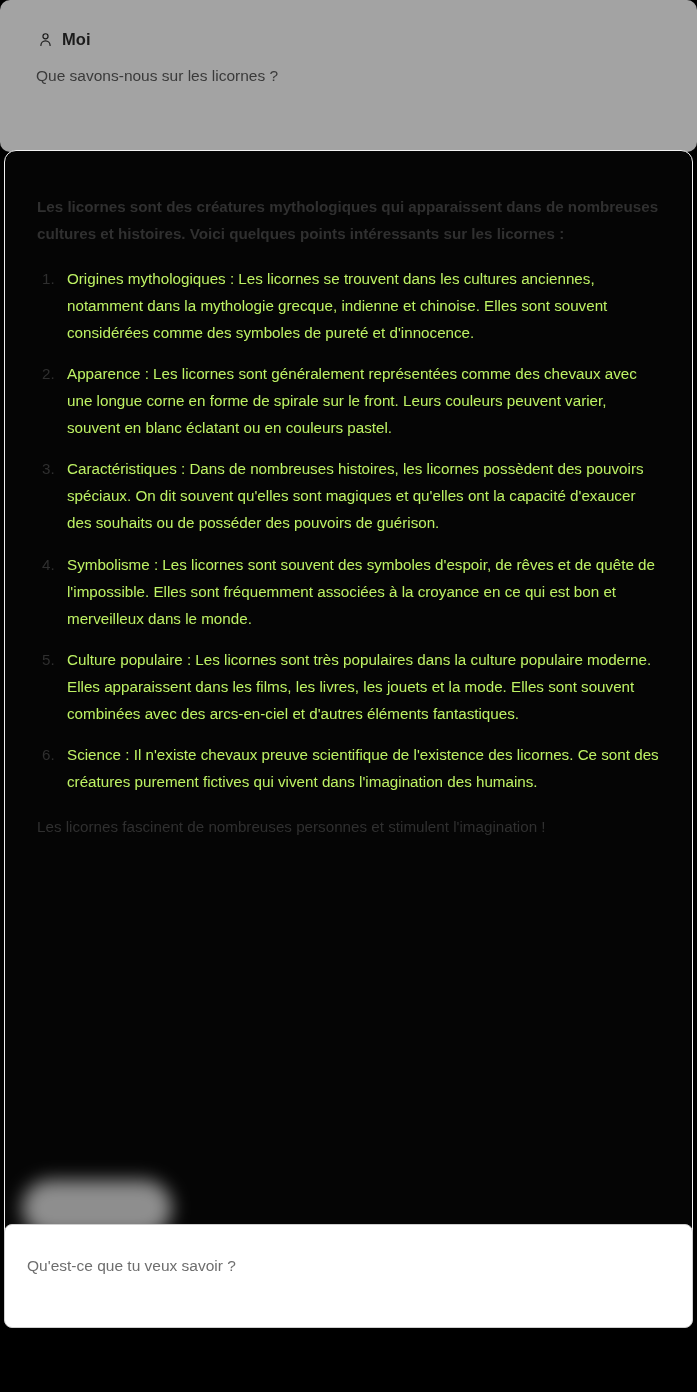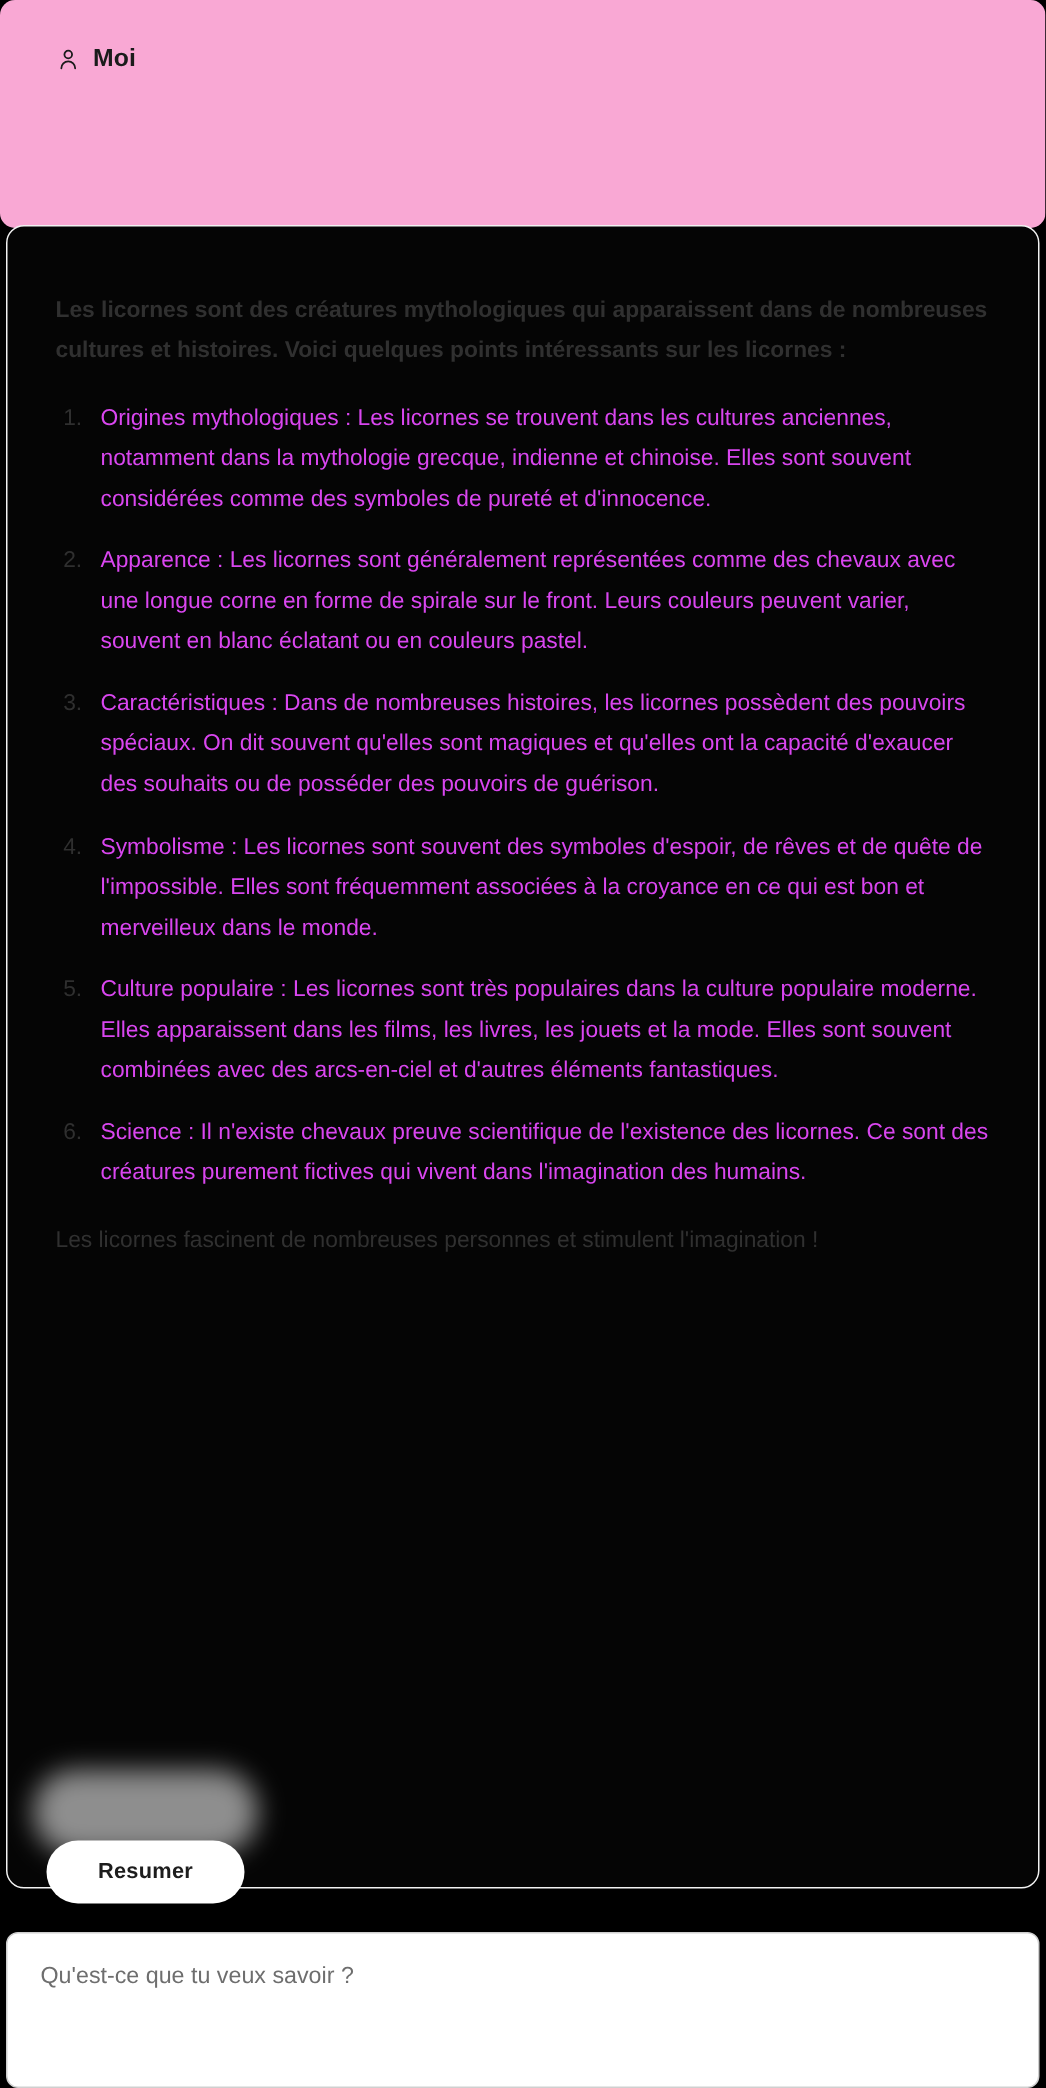--- a/index.html
+++ b/index.html
@@ -16,21 +16,21 @@
     position: relative;
   }
 
   
   .user-card {
     position: absolute;
     left: 0;
     top: 0;
     width: 697px;
     height: 152px;
-    background: #f9a8d4;
+    background: #a3a3a3;
     border-radius: 10px;
     padding: 28px 36px 0 36px;
   }
   .speaker-row {
     display: flex;
     align-items: center;
     gap: 8px;
     height: 22px;
   }
   .speaker-icon {
@@ -81,21 +81,21 @@
 
   .ai-list {
     margin: 18px 0 0 0;
     padding: 0 0 0 22px;
     list-style: decimal;
     color: #2f2f2f;
   }
   .ai-list li {
     font-size: 15.2px;
     line-height: 1.78;
-    color: #d946ef;
+    color: #bef264;
     margin-bottom: 14px;
     padding-left: 8px;
   }
   .ai-list li::marker {
     color: #2f2f2f;
   }
   .ai-outro {
     margin-top: 18px;
     font-size: 15.2px;
     line-height: 1.78;
@@ -137,27 +137,27 @@
     letter-spacing: 0.2px;
     cursor: pointer;
     padding: 0;
     margin-top: 40px;
   }
 
   
   .composer {
     position: absolute;
     left: 4px;
-    top: 1288px;
+    top: 1224px;
     width: 689px;
     height: 104px;
     background: #ffffff;
     border: 1px solid #cfcfcf;
     border-radius: 8px;
-    padding: 16px 20px;
+    padding: 28px 20px;
   }
   .composer-input {
     width: 100%;
     height: 100%;
     border: none;
     outline: none;
     resize: none;
     background: transparent;
     font-family: "Liberation Sans", sans-serif;
     font-size: 15.5px;
@@ -172,20 +172,21 @@
 <div class="user-card">
   <div class="speaker-row">
     <span class="speaker-icon">
       <svg width="17" height="17" viewBox="0 0 24 24" fill="none" stroke="#1b1b1b" stroke-width="1.7" stroke-linecap="round" stroke-linejoin="round">
         <circle cx="12" cy="7.5" r="3.6"></circle>
         <path d="M5.5 20.5c0-3.6 2.9-6.5 6.5-6.5s6.5 2.9 6.5 6.5"></path>
       </svg>
     </span>
     <span class="speaker-name">Moi</span>
   </div>
+  <div class="user-text">Que savons-nous sur les licornes ?</div>
 </div>
 
 <div class="ai-card">
 
   <div class="ai-intro">Les licornes sont des créatures mythologiques qui apparaissent dans de nombreuses cultures et histoires. Voici quelques points intéressants sur les licornes :</div>
 
   <ol class="ai-list">
     <li>Origines mythologiques : Les licornes se trouvent dans les cultures anciennes, notamment dans la mythologie grecque, indienne et chinoise. Elles sont souvent considérées comme des symboles de pureté et d'innocence.</li>
     <li>Apparence : Les licornes sont généralement représentées comme des chevaux avec une longue corne en forme de spirale sur le front. Leurs couleurs peuvent varier, souvent en blanc éclatant ou en couleurs pastel.</li>
     <li>Caractéristiques : Dans de nombreuses histoires, les licornes possèdent des pouvoirs spéciaux. On dit souvent qu'elles sont magiques et qu'elles ont la capacité d'exaucer des souhaits ou de posséder des pouvoirs de guérison.</li>

